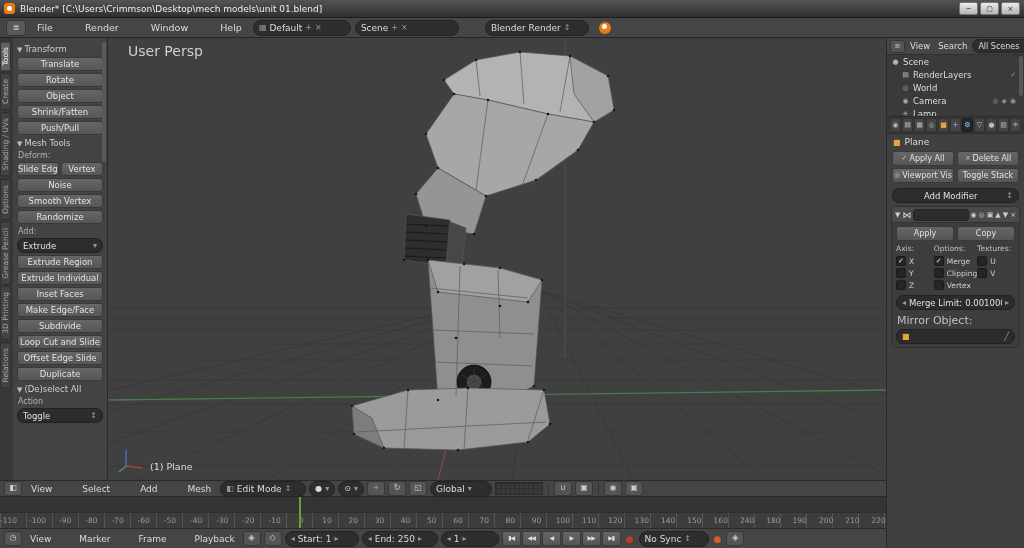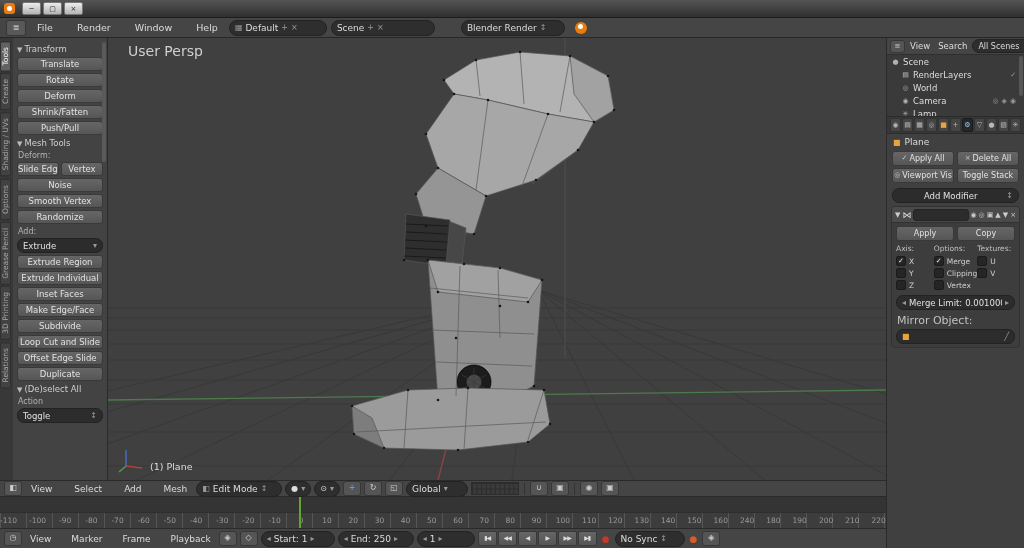--- a/index.html
+++ b/index.html
@@ -15,21 +15,21 @@
   .app-icon:after{content:"";position:absolute;left:3px;top:3px;width:5px;height:5px;border-radius:50%;background:#fff;}
   .titlebar .title{flex:1;color:#f0f0f0;font-size:9px;white-space:nowrap;overflow:hidden;}
   .winbtn{width:19px;height:13px;margin-left:2px;border:1px solid #777;border-radius:2px;
     background:linear-gradient(180deg,#ececec,#b4b4b4);color:#222;font-size:7px;line-height:12px;
     text-align:center;box-sizing:border-box;}
   
   .info-header{position:absolute;left:0;top:18px;width:1024px;height:20px;background:#454545;
     border-bottom:1px solid #262626;display:flex;align-items:center;padding:0 6px;box-sizing:border-box;gap:4px;}
   .ebtn{width:18px;height:14px;background:#585858;border:1px solid #363636;border-radius:3px;
     color:#ccc;font-size:8px;text-align:center;line-height:13px;flex:0 0 auto;}
-  .menubar{display:flex;gap:10px;}
+  .menubar{display:flex;gap:18px;}
   .menu{padding:2px 7px;color:#dcdcdc;font-size:9.5px;}
   .pill{display:flex;align-items:center;height:14px;background:#2e2e2e;border:1px solid #232323;
     border-radius:8px;padding:0 5px;gap:3px;color:#ddd;font-size:9px;flex:0 0 auto;}
   .pill .mini{color:#999;font-size:8px;}
   .blogo{width:12px;height:12px;border-radius:50%;background:#e87d0d;position:relative;flex:0 0 auto;margin-left:6px;}
   .blogo:after{content:"";position:absolute;left:3.5px;top:2px;width:5px;height:5px;border-radius:50%;background:#fff;}
   .stats{color:#b5b5b5;font-size:8.5px;white-space:nowrap;overflow:hidden;}
   
   .vtabs{position:absolute;left:0;top:38px;width:13px;height:442px;background:#383838;
     display:flex;flex-direction:column;align-items:flex-start;padding-top:2px;box-sizing:border-box;}
@@ -127,20 +127,21 @@
   .mirrorlabel{font-size:11px;color:#c0c0c0;margin:4px 0 2px 1px;}
   .sep{width:1px;height:12px;background:#333;margin:0 2px;flex:0 0 auto;}
 </style>
 </head>
 <body>
 
 <div id="app">
 
   <div class="titlebar">
     <span class="app-icon"></span>
+    <span class="title">Blender* [C:\Users\Crimmson\Desktop\mech models\unit 01.blend]</span>
     <span class="winbtn">─</span>
     <span class="winbtn">▢</span>
     <span class="winbtn">×</span>
   </div>
 
   <div class="info-header">
     <span class="ebtn">≣</span>
     <div class="menubar">
         <span class="menu">File</span>
         <span class="menu">Render</span>
@@ -173,21 +174,21 @@
     <span class="vtab">Grease Pencil</span>
     <span class="vtab">3D Printing</span>
     <span class="vtab">Relations</span>
   </div>
 
   <div class="toolshelf">
     <div class="sect"><span class="tri">▼</span><span>Transform</span></div>
     <div>
         <div class="tbtn">Translate</div>
         <div class="tbtn">Rotate</div>
-        <div class="tbtn">Deform</div>
+        <div class="tbtn">Object</div>
         <div class="tbtn">Shrink/Fatten</div>
         <div class="tbtn">Push/Pull</div>
       </div>
     <div class="sect"><span class="tri">▼</span><span>Mesh Tools</span></div>
     <div class="sublabel">Deform:</div>
     <div class="btnrow">
         <div class="tbtn">Slide Edge</div>
         <div class="tbtn">Vertex</div>
       </div>
     <div>

